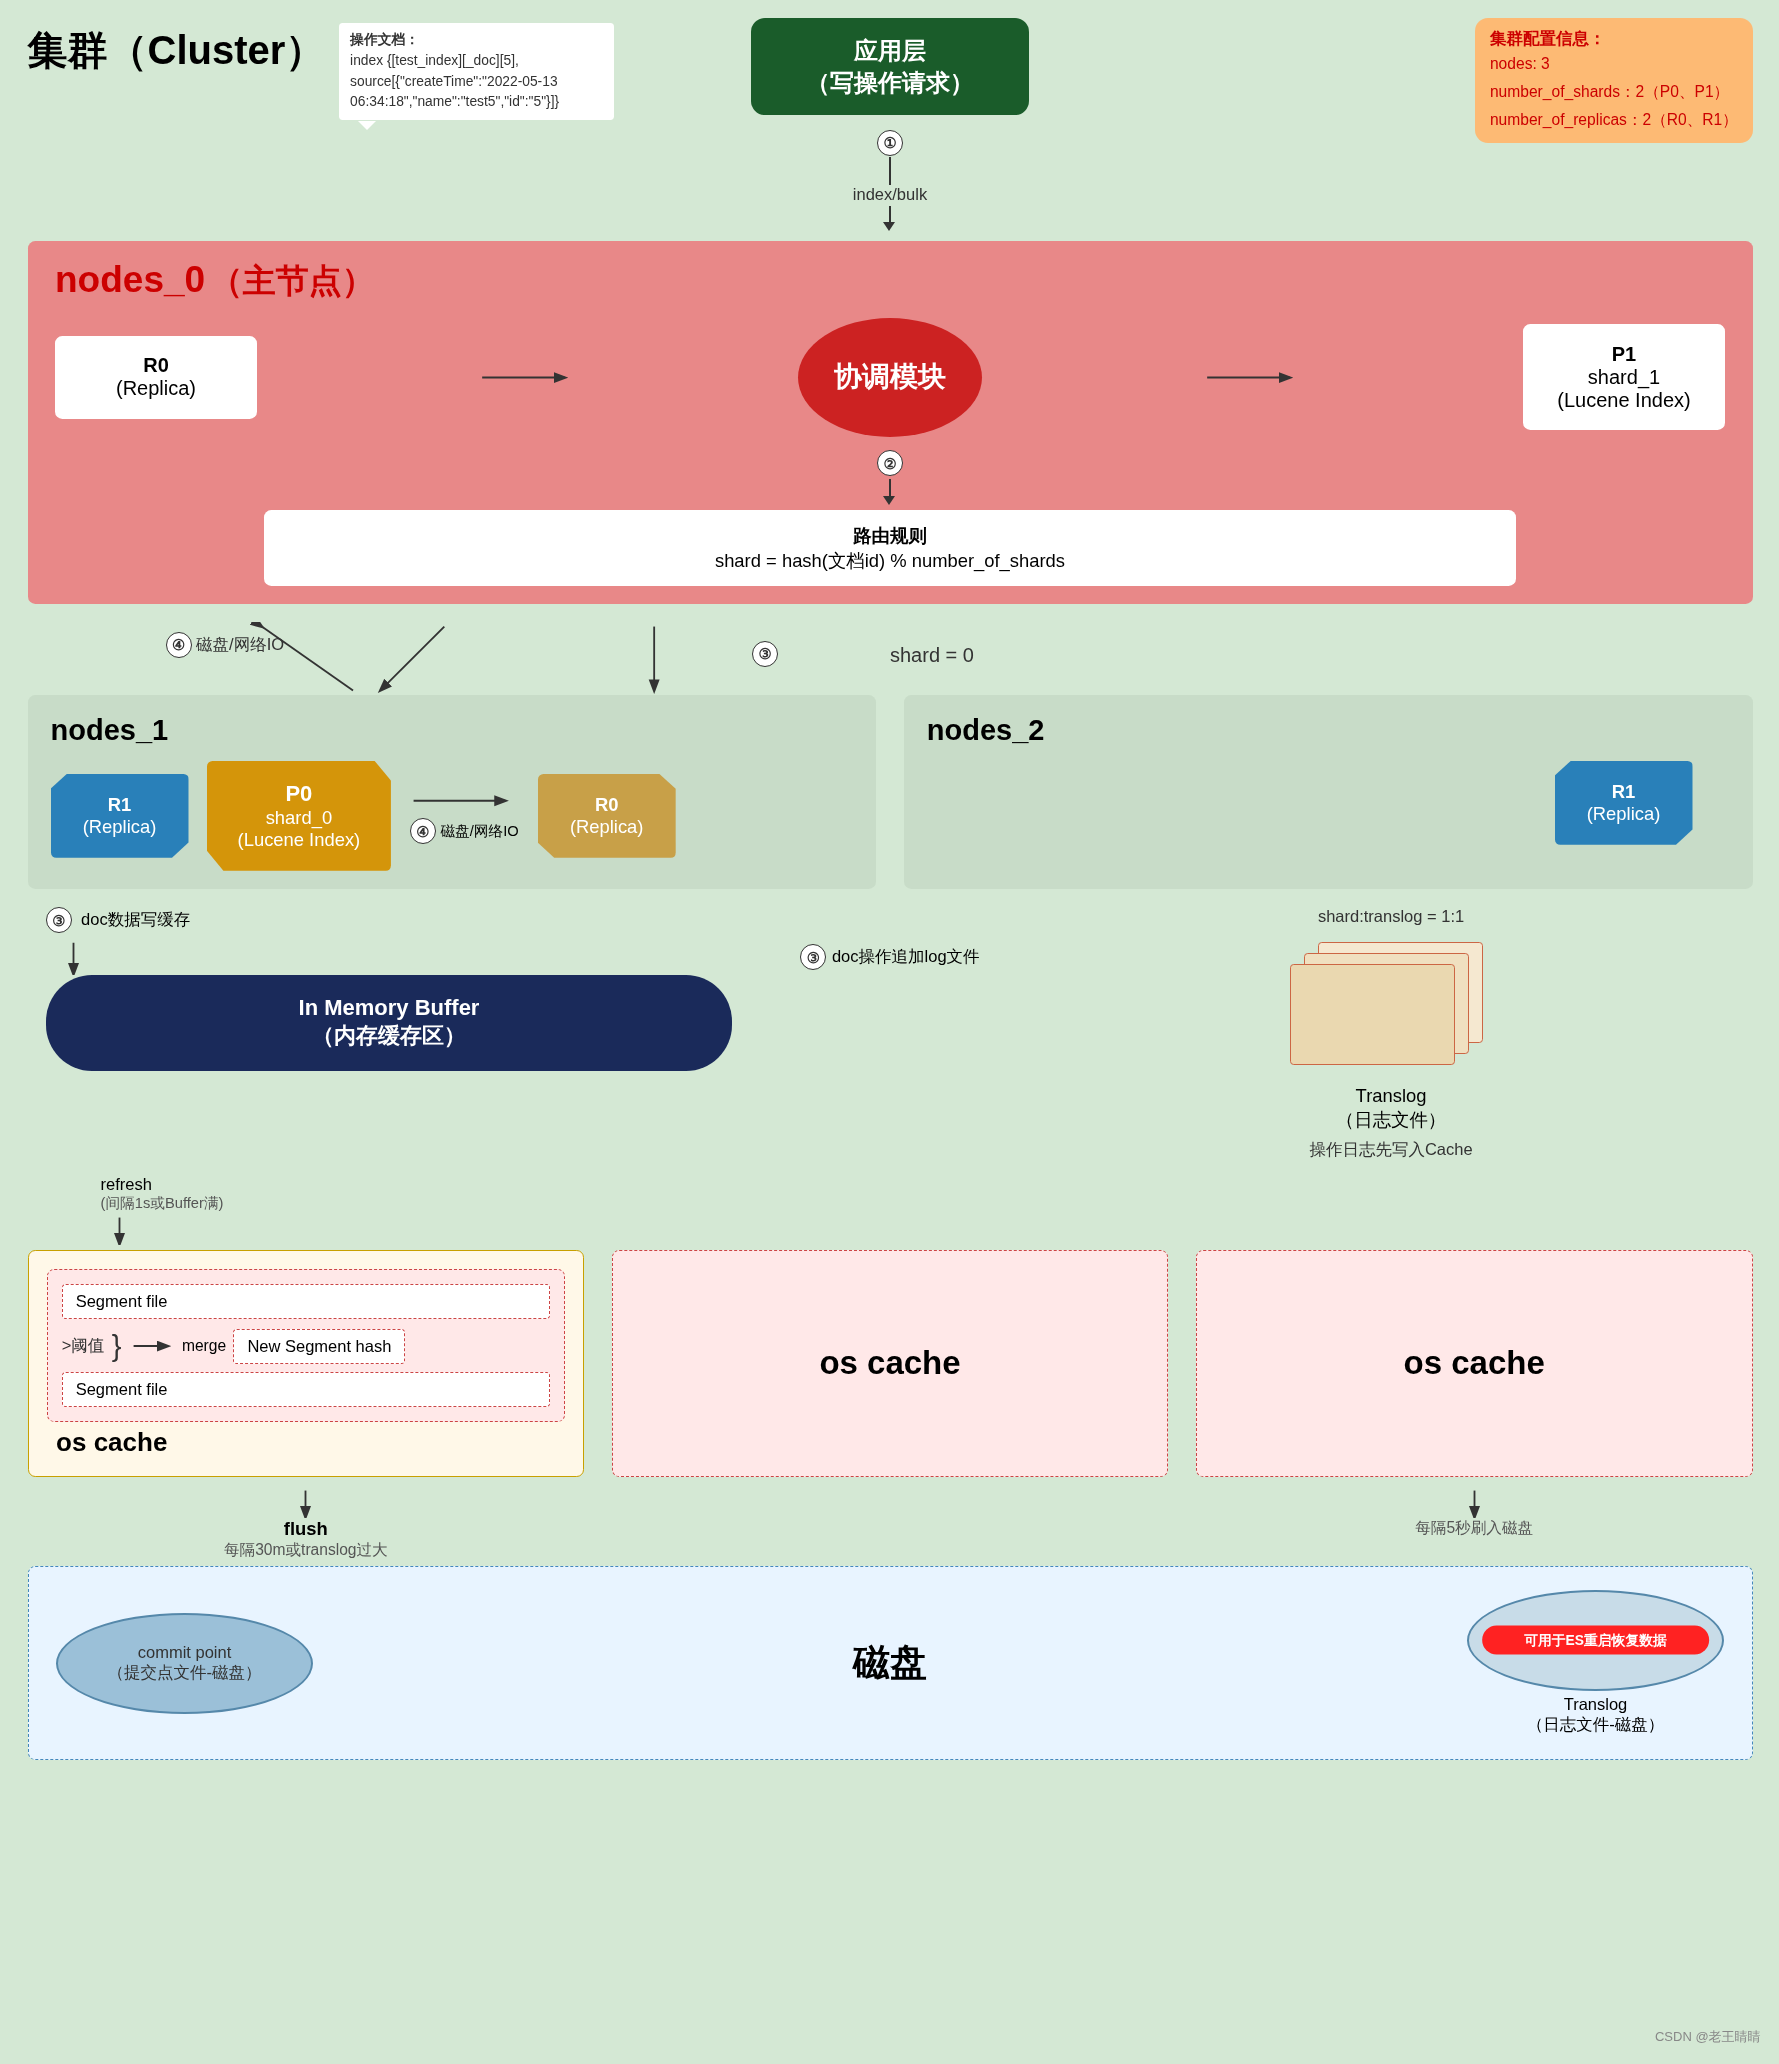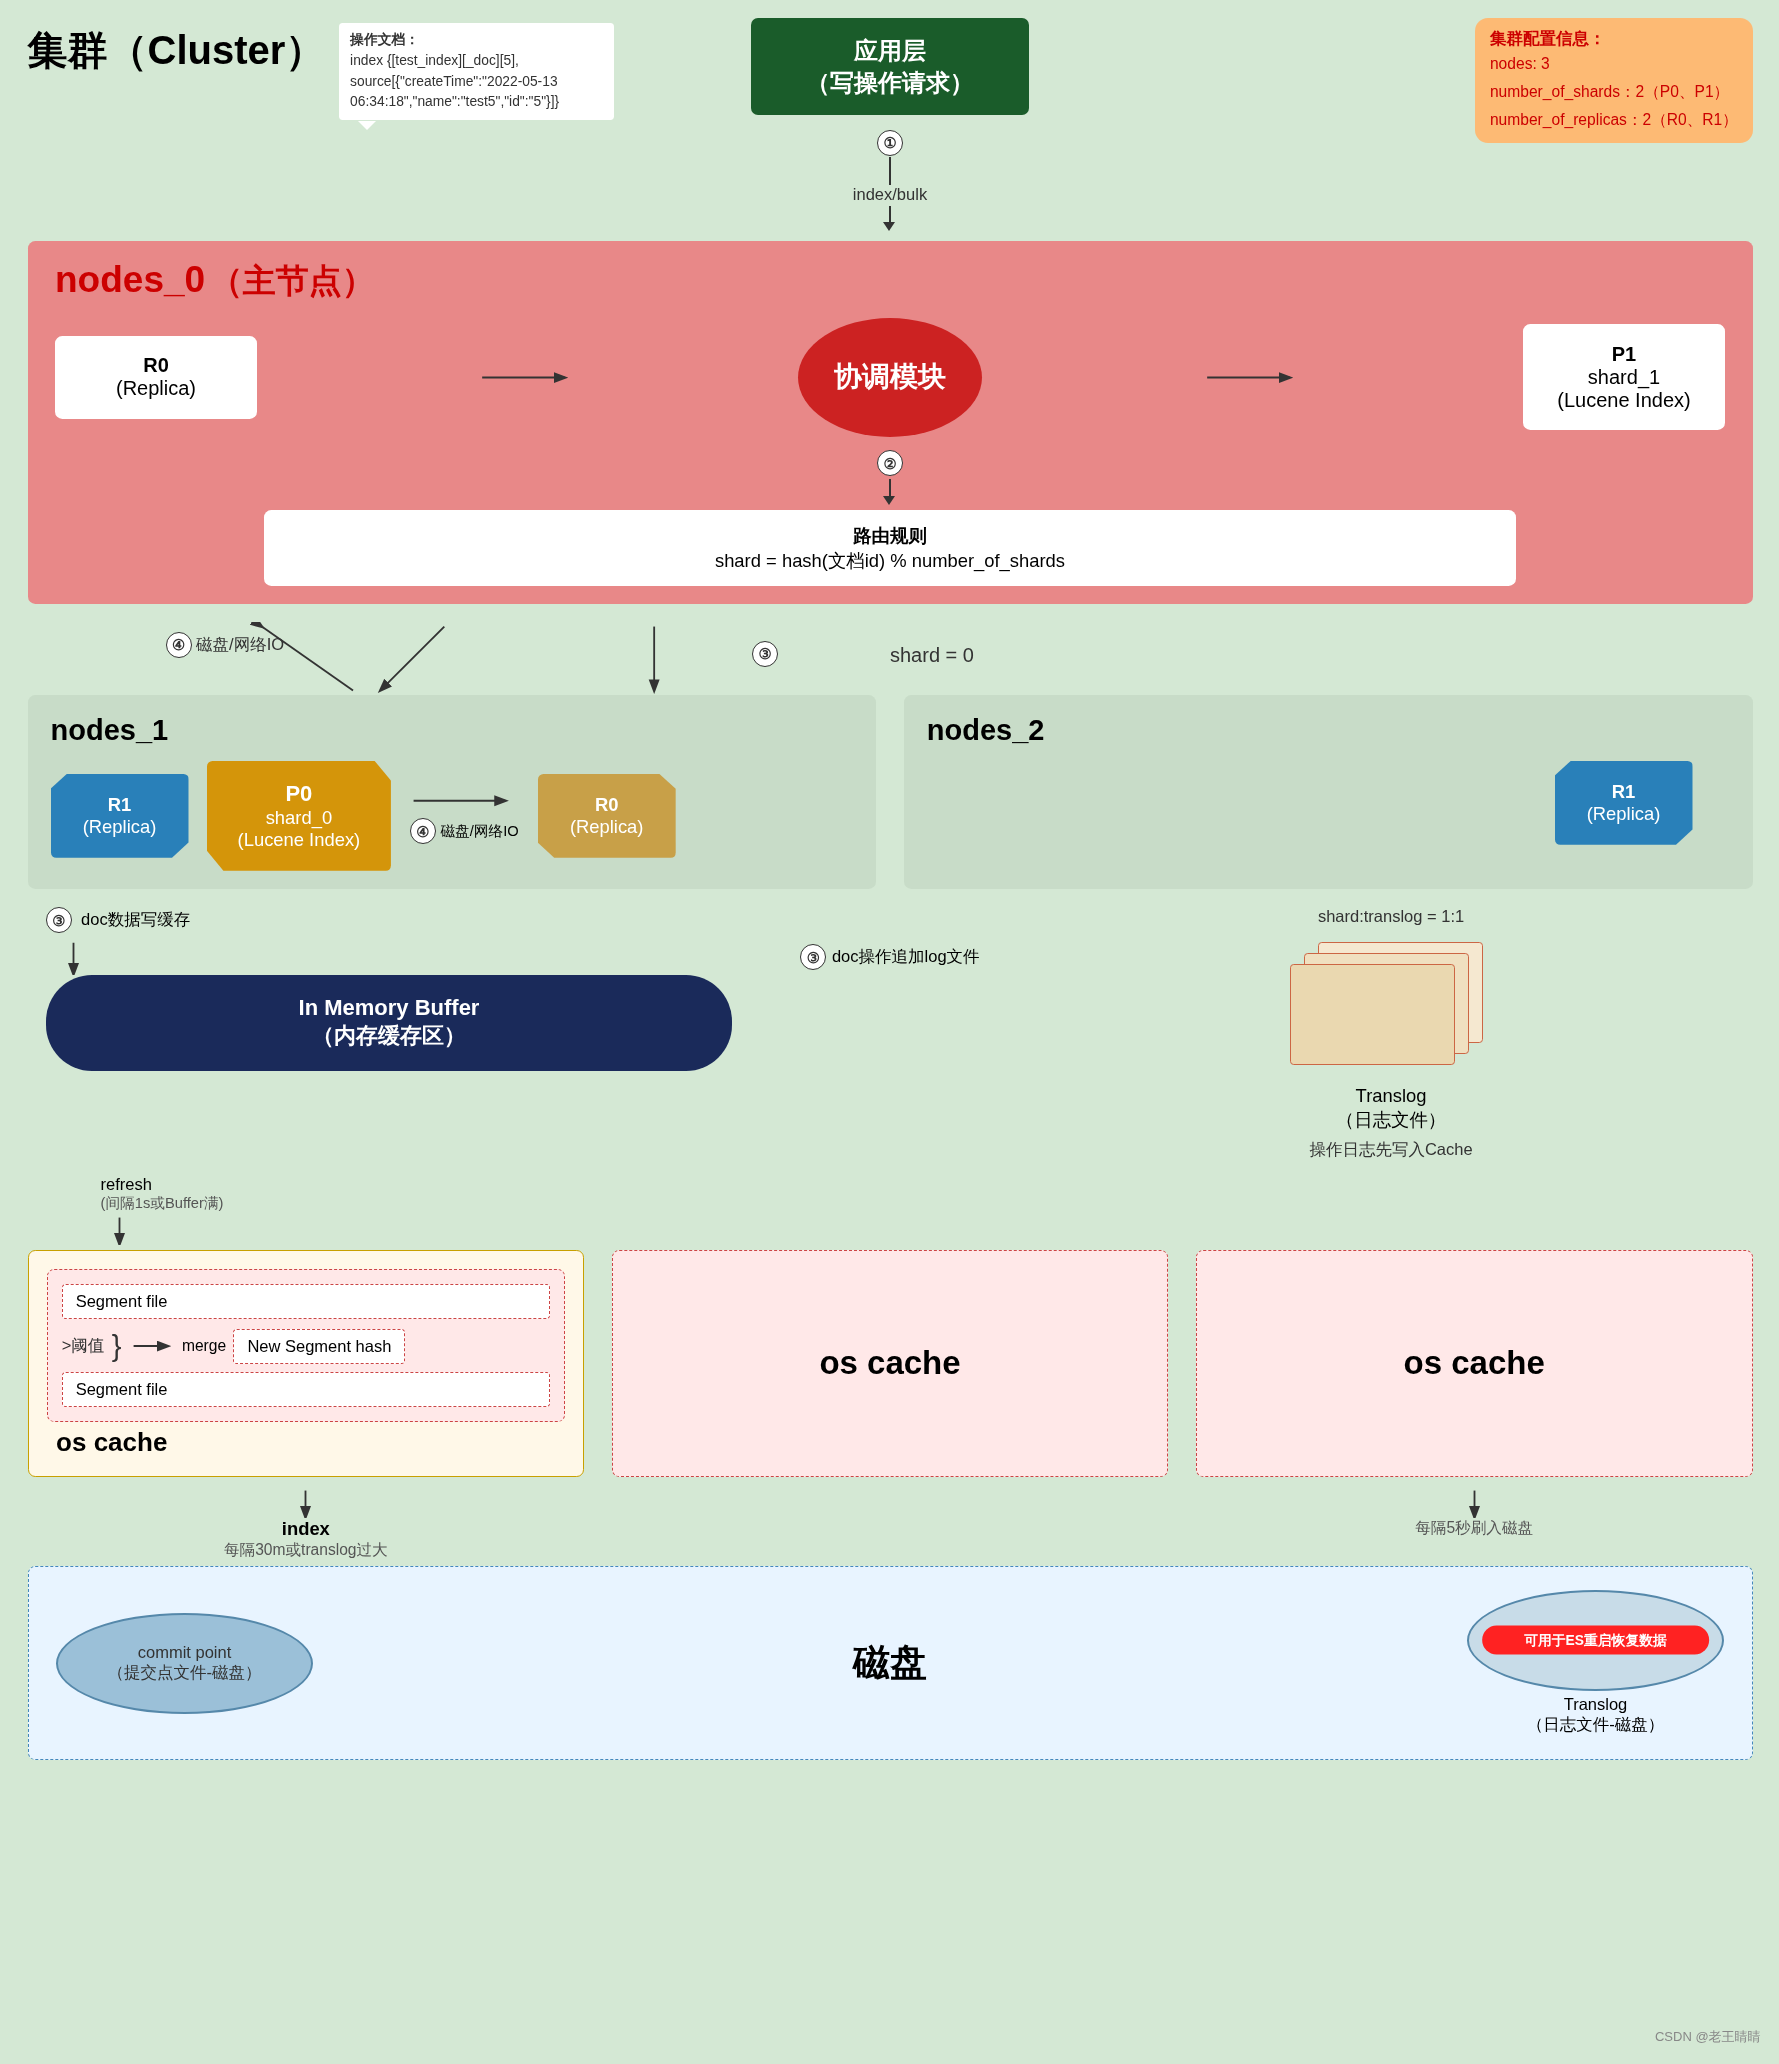--- a/index.html
+++ b/index.html
@@ -69,21 +69,21 @@
   <div class="header-section">
     <div style="display:flex;align-items:flex-start;gap:13.8px;">
       <div style="font-size:40px;font-weight:bold;color:#000;white-space:nowrap;margin-top:4.6px;">集群（Cluster）</div>
       <div class="operation-doc">
         <span style="font-weight:bold;margin-top:16px;">操作文档：</span><br>
         <span>index {[test_index][_doc][5], source[{"createTime":"2022-05-13 06:34:18","name":"test5","id":"5"}]}</span>
       </div>
     </div>
 
     <div style="position:absolute;left:50%;transform:translateX(-50%);top:0;">
-      <div style="background:#1a5c2a;color:white;font-size:24px;font-weight:bold;text-align:center;padding:16.5px 55px;border-radius:7px;">
+      <div style="background:#1a5c2a;color:white;font-size:24px;font-weight:bold;text-align:center;padding:16.5px 55px;border-radius:14px;">
         <div>应用层</div>
         <div>（写操作请求）</div>
       </div>
     </div>
 
     <div style="position:absolute;right:0;top:0;background:#fdba74;border-radius:13px;padding:9.2px 14.7px;">
       <div style="font-weight:bold;color:#cc0000;font-size:16.5px;">集群配置信息：</div>
       <div style="color:#cc0000;font-size:15.6px;line-height:1.8;">
         <div>nodes: 3</div>
         <div>number_of_shards：2（P0、P1）</div>
@@ -349,21 +349,21 @@
 
     <div style="flex:1;display:flex;flex-direction:column;align-items:center;">
       <svg width="37" height="32" viewBox="0 0 40 35">
         <defs>
             <marker id="arrfl" markerWidth="8" markerHeight="8" refX="4" refY="3" orient="auto">
               <path d="M0,0 L0,6 L8,3 z" fill="#333"></path>
             </marker>
           </defs>
         <line x1="20" y1="5" x2="20" y2="30" stroke="#333" stroke-width="2" marker-end="url(#arrfl)"></line>
       </svg>
-      <div style="font-size:18.4px;font-weight:bold;">index</div>
+      <div style="font-size:18.4px;font-weight:bold;">flush</div>
       <div style="font-size:15.6px;color:#555;">每隔30m或translog过大</div>
     </div>
 
     <div style="flex:1;"></div>
 
     <div style="flex:1;display:flex;flex-direction:column;align-items:center;">
       <svg width="37" height="32" viewBox="0 0 40 35">
         <defs>
             <marker id="arrfr" markerWidth="8" markerHeight="8" refX="4" refY="3" orient="auto">
               <path d="M0,0 L0,6 L8,3 z" fill="#333"></path>

